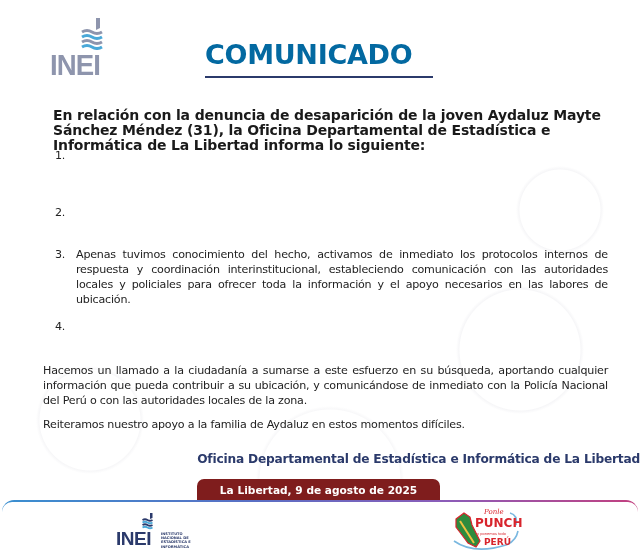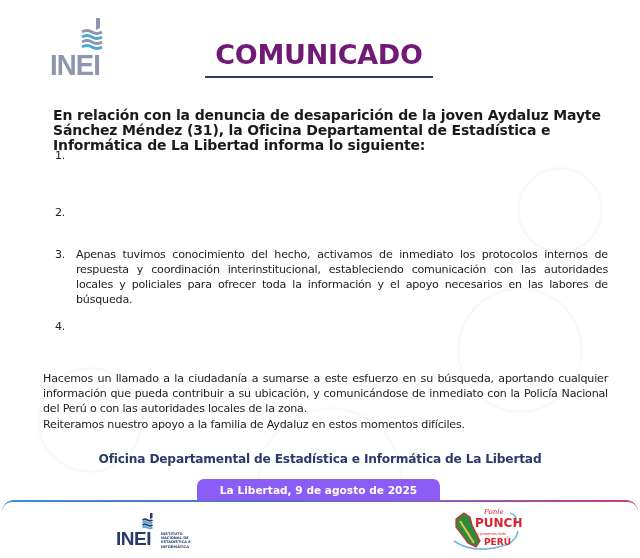--- a/index.html
+++ b/index.html
@@ -21,23 +21,23 @@
   
   .logo-top { position: absolute; left: 50px; top: 18px; width: 60px; height: 62px; }
   .logo-top .mark { position: absolute; left: 26px; top: 0; width: 32px; height: 32px; }
   .logo-top .word {
     position: absolute; left: 0; top: 32px;
     font-family: "Liberation Sans", sans-serif; font-weight: bold;
     font-size: 30px; letter-spacing: -1px; color: #8e95ad; line-height: 30px;
     transform: scaleX(0.92); transform-origin: left;
   }
   .title {
-    position: absolute; left: 205px; top: 38px; width: 228px; text-align: center;
+    position: absolute; left: 205px; top: 38px; width: 228px; text-align: left;
     font-family: "DejaVu Sans", sans-serif; font-weight: bold;
-    font-size: 27px; color: #701a75; letter-spacing: -0.3px; line-height: 34px;
+    font-size: 27px; color: #0369a1; letter-spacing: -0.3px; line-height: 34px;
   }
   .title-rule { position: absolute; left: 205px; top: 76px; width: 228px; height: 2px; background: #2b3a6b; }
 
   
   .intro {
     position: absolute; left: 53px; top: 108px; width: 560px;
     font-family: "DejaVu Sans", sans-serif; font-weight: bold;
     font-size: 14px; line-height: 15px; color: #1a1a1a; letter-spacing: -0.15px;
   }
   .list { position: absolute; left: 43px; top: 148px; width: 565px; margin: 0; padding: 0; list-style: none; }
@@ -49,30 +49,30 @@
   .list li .num { position: absolute; left: 12px; top: 0; }
   .li1 { height: 45px; margin-bottom: 12px; }
   .li2 { height: 30px; margin-bottom: 12px; }
   .li3 { height: 60px; margin-bottom: 12px; }
   .li4 { height: 45px; }
   .para {
     position: absolute; left: 43px; width: 565px;
     font-family: "DejaVu Sans", sans-serif; font-size: 11.1px; line-height: 15px;
     color: #222; text-align: justify; letter-spacing: -0.2px;
   }
-  .p1 { top: 371px; }
+  .p1 { top: 363px; }
   .p2 { top: 417px; }
   .office {
-    position: absolute; left: 0; top: 452px; width: 640px; text-align: center;
+    position: absolute; left: 0; top: 452px; width: 640px; text-align: right;
     font-family: "DejaVu Sans", sans-serif; font-weight: bold;
     font-size: 12.2px; color: #2b3a6b; letter-spacing: -0.2px;
   }
   .date-tab {
     position: absolute; left: 197px; top: 479px; width: 243px; height: 22px;
-    background: #8b5cf6; border-radius: 7px 7px 0 0;
+    background: #7f1d1d; border-radius: 7px 7px 0 0;
     color: #fff; text-align: center; line-height: 22px;
     font-family: "DejaVu Sans", sans-serif; font-weight: bold; font-size: 10.6px;
   }
   
   .footer {
     position: absolute; left: 2px; top: 500px; width: 636px; height: 70px;
     border-radius: 12px 12px 0 0;
     background: linear-gradient(90deg, #3a8fd0, #5a6fc4 40%, #8c5cb8 70%, #c2407f);
     padding-top: 2px; box-sizing: border-box;
   }
@@ -114,21 +114,21 @@
 
 <ol class="list">
   <li class="li1">
     <span class="num">1.</span>
   </li>
   <li class="li2">
     <span class="num">2.</span>
   </li>
   <li class="li3">
     <span class="num">3.</span>
-    <span>Apenas tuvimos conocimiento del hecho, activamos de inmediato los protocolos internos de respuesta y coordinación interinstitucional, estableciendo comunicación con las autoridades locales y policiales para ofrecer toda la información y el apoyo necesarios en las labores de búsqueda.</span>
+    <span>Apenas tuvimos conocimiento del hecho, activamos de inmediato los protocolos internos de respuesta y coordinación interinstitucional, estableciendo comunicación con las autoridades locales y policiales para ofrecer toda la información y el apoyo necesarios en las labores de ubicación.</span>
   </li>
   <li class="li4">
     <span class="num">4.</span>
   </li>
 </ol>
 
 <div class="para p1">Hacemos un llamado a la ciudadanía a sumarse a este esfuerzo en su búsqueda, aportando cualquier información que pueda contribuir a su ubicación, y comunicándose de inmediato con la Policía Nacional del Perú o con las autoridades locales de la zona.</div>
 <div class="para p2">Reiteramos nuestro apoyo a la familia de Aydaluz en estos momentos difíciles.</div>
 
 <div class="office">Oficina Departamental de Estadística e Informática de La Libertad</div>

